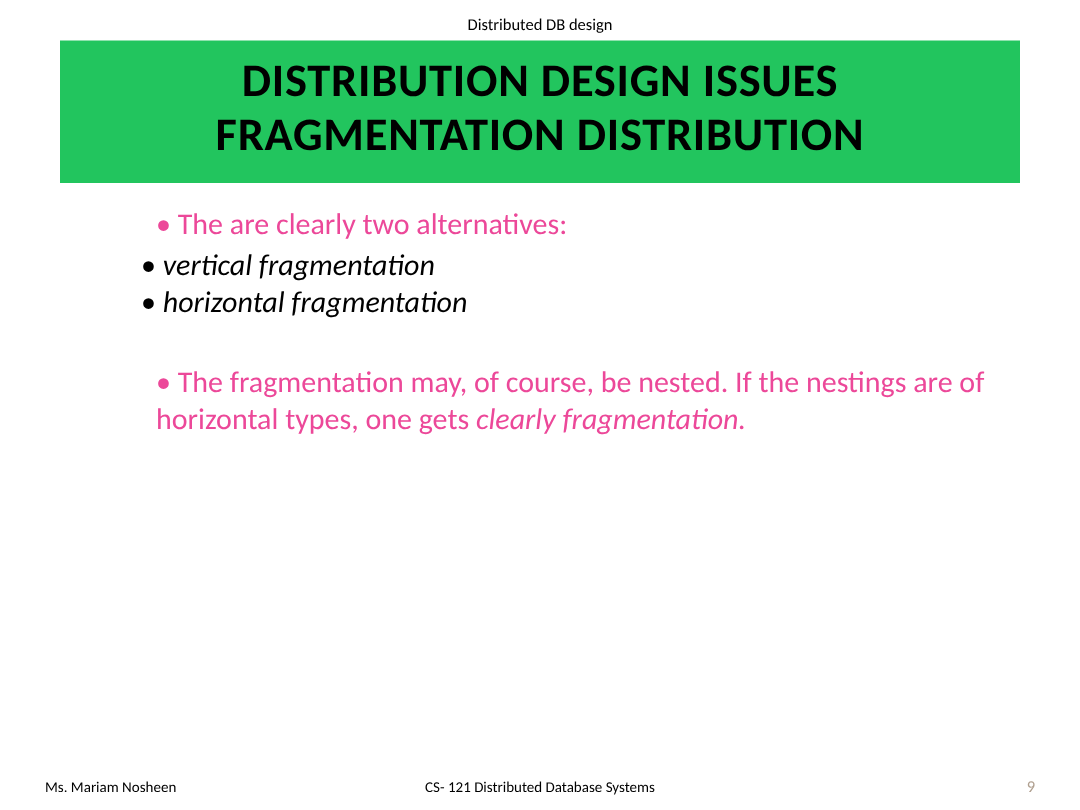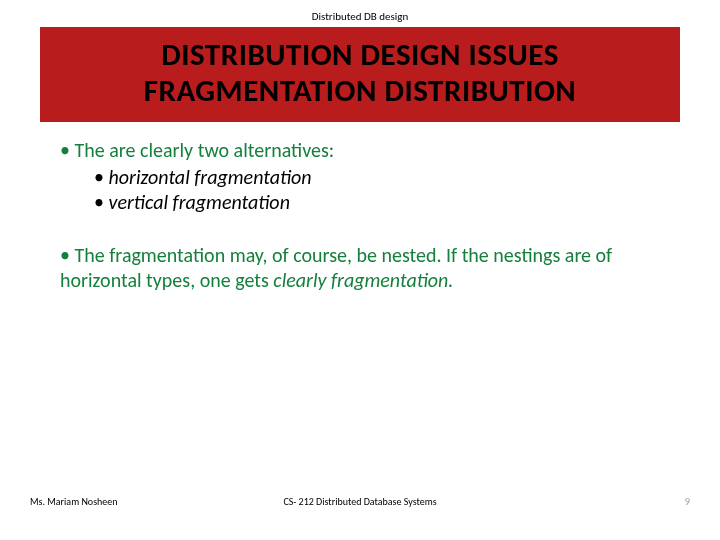--- a/index.html
+++ b/index.html
@@ -16,56 +16,57 @@
       overflow: hidden;
     }
     .header-label {
       text-align: center;
       font-size: 11px;
       color: #000;
       padding-top: 10px;
       padding-bottom: 4px;
     }
     .title-box {
-      background: #b91c1c;
+      background: #22c55e;
       margin: 0 40px;
       padding: 10px 20px 14px 20px;
       text-align: center;
     }
     .title-box h1 {
       font-size: 31px;
       font-weight: bold;
       color: #000;
       line-height: 1.15;
       letter-spacing: 0.5px;
     }
     .content {
       padding: 16px 60px 0 60px;
     }
     .bullet-l1 {
       font-size: 20px;
-      color: #15803d;
+      color: #ec4899;
       margin-bottom: 2px;
       line-height: 1.25;
+      margin-left: 44px;
     }
     .bullet-l2 {
       font-size: 20px;
       color: #000;
       padding-left: 34px;
       line-height: 1.25;
     }
     .italic {
       font-style: italic;
     }
     .spacer {
       height: 28px;
     }
     .footer {
       position: absolute;
-      bottom: 32px;
+      bottom: 9px;
       left: 0;
       width: 100%;
       display: flex;
       align-items: center;
       justify-content: space-between;
       padding: 0 30px;
     }
     .footer-left {
       font-size: 10px;
       color: #000;
@@ -90,30 +91,30 @@
 <div class="title-box">
   <h1>
     <span>DISTRIBUTION DESIGN ISSUES</span><br>
     <span>FRAGMENTATION DISTRIBUTION</span>
   </h1>
 </div>
 
 <div class="content">
   <div class="bullet-l1">• The are clearly two alternatives:</div>
   <div class="bullet-l2">
-    <span>• </span><span class="italic">horizontal fragmentation</span>
+    <span>• </span><span class="italic">vertical fragmentation</span>
   </div>
   <div class="bullet-l2">
-    <span>• </span><span class="italic">vertical fragmentation</span>
+    <span>• </span><span class="italic">horizontal fragmentation</span>
   </div>
 
   <div class="spacer"></div>
 
   <div class="bullet-l1">
     <span>• The fragmentation may, of course, be nested. If the nestings are of horizontal types, one gets </span><span class="italic">clearly fragmentation.</span>
   </div>
 </div>
 
 <div class="footer">
   <div class="footer-left">Ms. Mariam Nosheen</div>
-  <div class="footer-center">CS- 212 Distributed Database Systems</div>
+  <div class="footer-center">CS- 121 Distributed Database Systems</div>
   <div class="footer-right">9</div>
 </div>
 
 </body></html>

